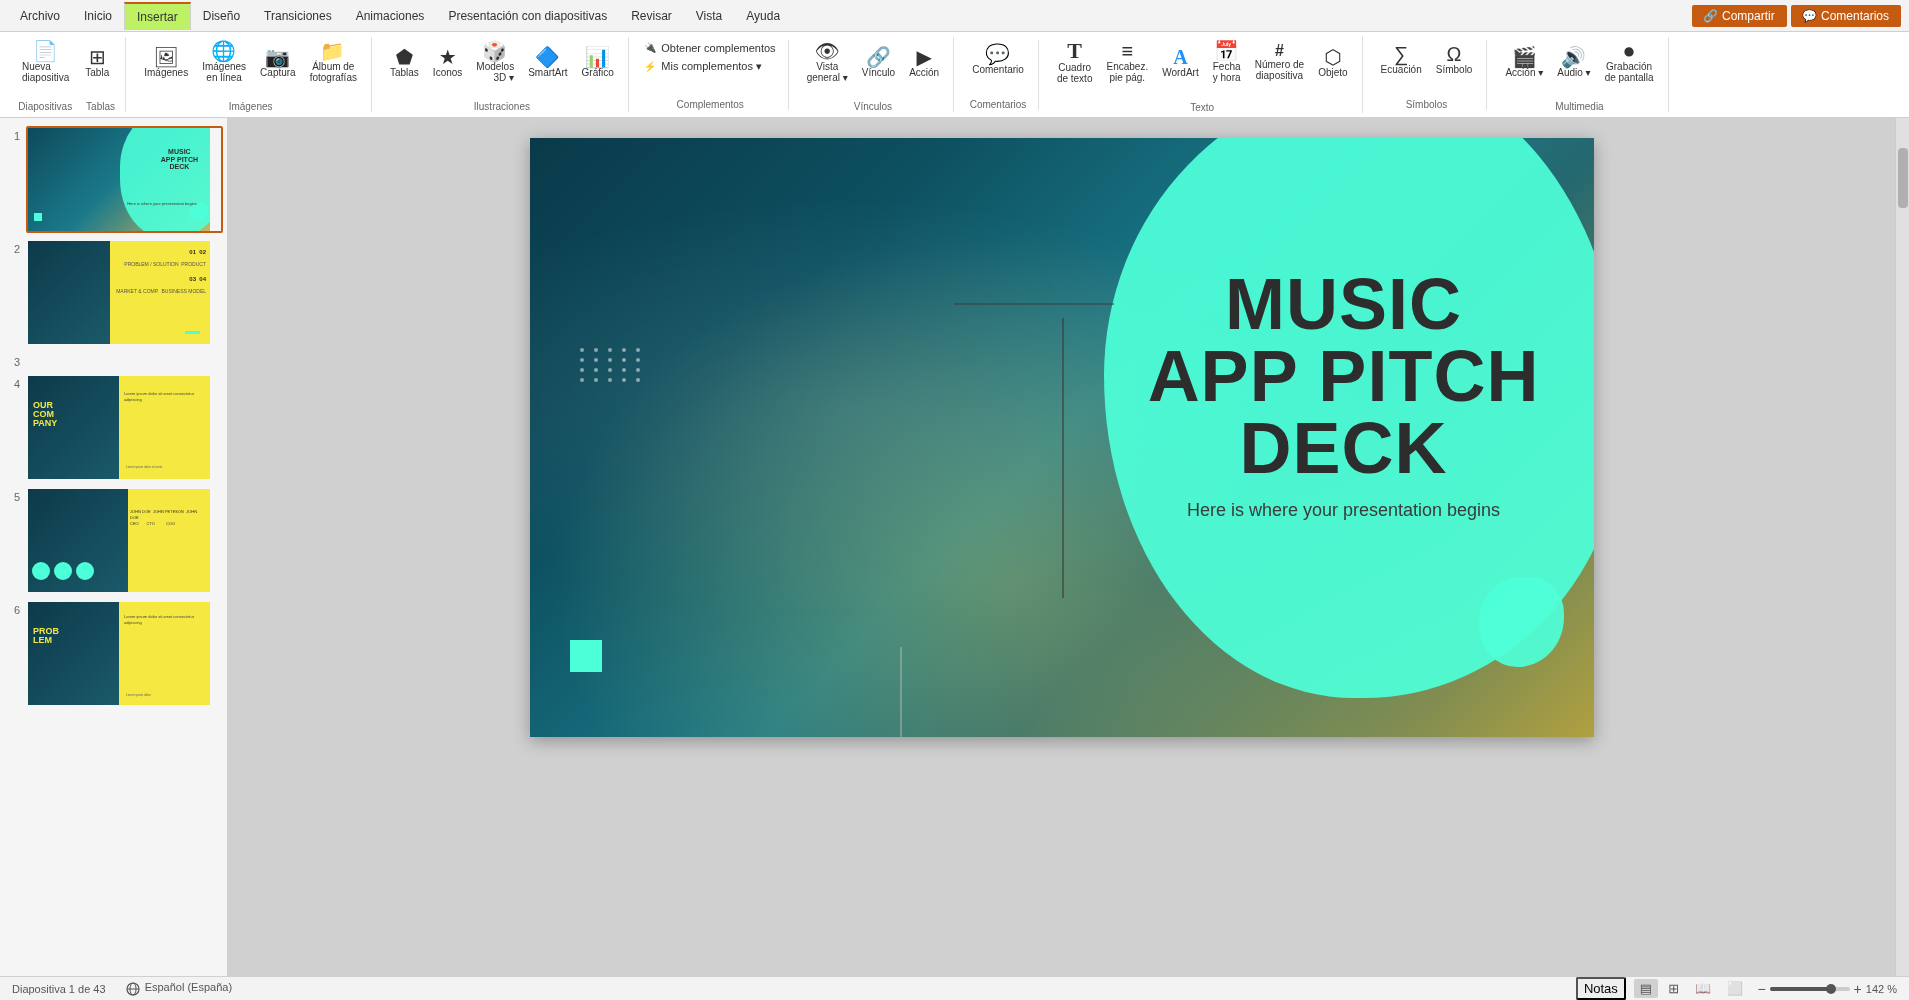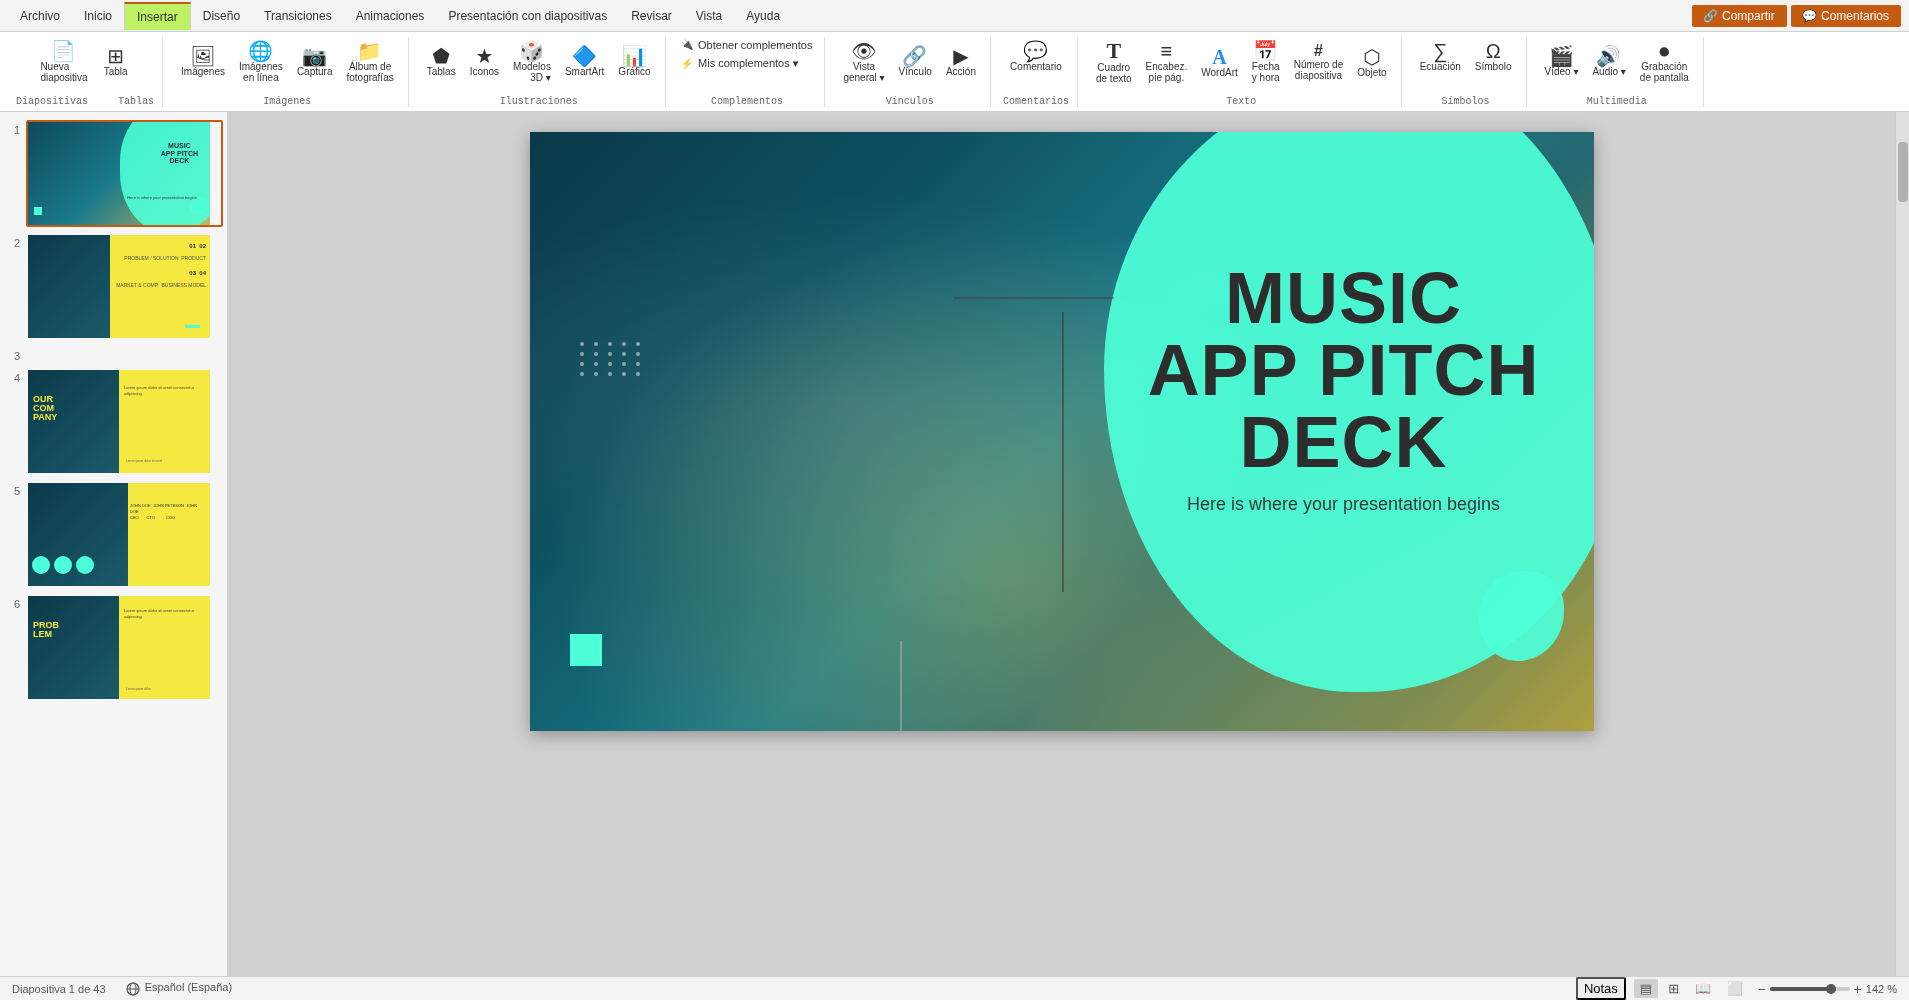--- a/index.html
+++ b/index.html
@@ -5,21 +5,21 @@
     * { box-sizing: border-box; margin: 0; padding: 0; }
     body { font-family: 'Segoe UI', Arial, sans-serif; background: #f0f0f0; overflow: hidden; width: 1909px; height: 1000px; display: flex; flex-direction: column; }
     .ribbon-tabs { background: #f3f3f3; border-bottom: 1px solid #d0d0d0; display: flex; align-items: center; padding: 0 8px; height: 32px; }
     .ribbon-tab { padding: 6px 12px; font-size: 12px; cursor: pointer; color: #333; }
     .ribbon-tab.active { background: #bef264; border-top: 2px solid #c55a11; border-left: 1px solid #d0d0d0; border-right: 1px solid #d0d0d0; margin-bottom: -1px; }
     .ribbon-actions { margin-left: auto; display: flex; gap: 4px; }
     .ribbon-action-btn { background: #c55a11; color: white; border: none; padding: 4px 12px; font-size: 12px; cursor: pointer; border-radius: 2px; }
 
     .ribbon-content { background: white; border-bottom: 1px solid #d0d0d0; padding: 4px 8px; min-height: 80px; display: flex; align-items: center; gap: 4px; }
     .ribbon-group { display: flex; flex-direction: column; align-items: center; border-right: 1px solid #e0e0e0; padding: 0 8px; min-height: 70px; justify-content: space-between; }
-    .ribbon-group-label { font-size: 10px; color: #666; margin-top: 8px; font-family: Liberation Mono, monospace; }
+    .ribbon-group-label { font-size: 10px; color: #666; margin-top: 14px; }
     .ribbon-group-items { display: flex; gap: 2px; align-items: center; }
     .ribbon-btn { display: flex; flex-direction: column; align-items: center; padding: 4px 6px; cursor: pointer; border-radius: 3px; font-size: 10px; color: #333; min-width: 40px; }
     .ribbon-btn .icon { font-size: 20px; line-height: 1; }
     .ribbon-btn-small { display: flex; flex-direction: column; align-items: center; padding: 2px 4px; cursor: pointer; border-radius: 3px; font-size: 10px; color: #333; }
 
     
     .main-area { display: flex; flex: 1; overflow: hidden; }
 
     
     .slide-panel { width: 228px; background: #f5f5f5; border-right: 1px solid #d0d0d0; overflow-y: auto; flex-shrink: 0; padding: 8px 4px; }
@@ -220,21 +220,21 @@
         <span style="font-size:10px">Símbolo</span>
       </div>
     </div>
     <span class="ribbon-group-label">Símbolos</span>
   </div>
 
   <div class="ribbon-group">
     <div class="ribbon-group-items">
       <div class="ribbon-btn">
         <span class="icon big-icon">🎬</span>
-        <span style="font-size:10px">Vídeo ▾</span>
+        <span style="font-size:10px">Acción ▾</span>
       </div>
       <div class="ribbon-btn">
         <span class="icon big-icon">🔊</span>
         <span style="font-size:10px">Audio ▾</span>
       </div>
       <div class="ribbon-btn">
         <span class="icon big-icon">⏺</span>
         <span style="font-size:10px;text-align:center">Grabación<br>de pantalla</span>
       </div>
     </div>

